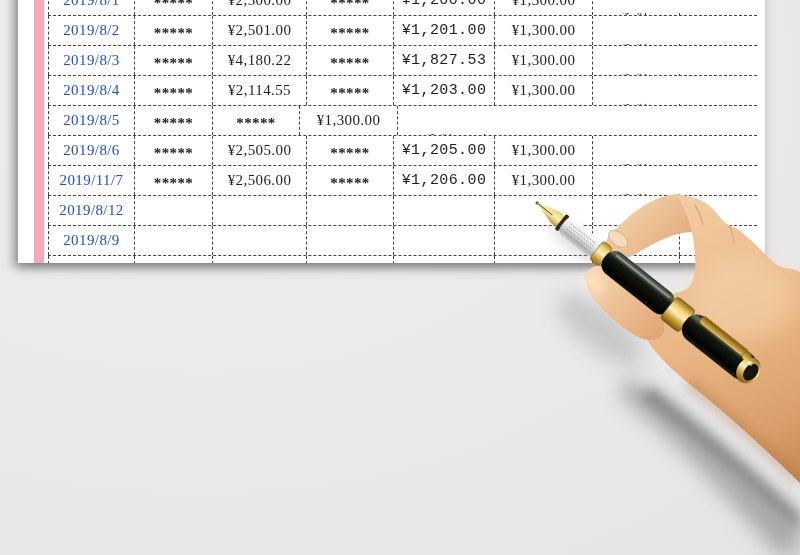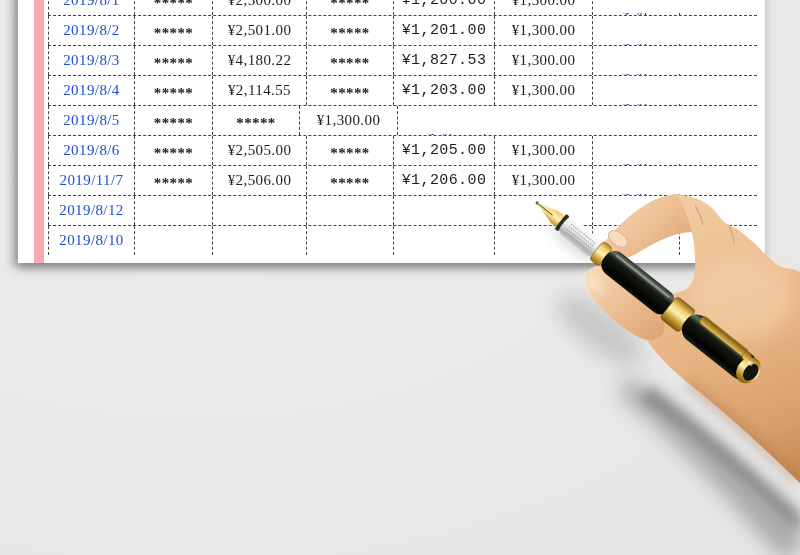--- a/index.html
+++ b/index.html
@@ -119,20 +119,30 @@
           <div class="cell c0 date">2019/8/12</div>
           <div class="cell c1"></div>
           <div class="cell c2"></div>
           <div class="cell c3"></div>
           <div class="cell c4"></div>
           <div class="cell c5"></div>
           <div class="cell c6"></div>
           <div class="cell c7"></div>
         </div>
         <div class="row">
+          <div class="cell c0 date">2019/8/9</div>
+          <div class="cell c1"></div>
+          <div class="cell c2"></div>
+          <div class="cell c3"></div>
+          <div class="cell c4"></div>
+          <div class="cell c5"></div>
+          <div class="cell c6"></div>
+          <div class="cell c7"></div>
+        </div>
+        <div class="row">
           <div class="cell c0 date">2019/8/10</div>
           <div class="cell c1"></div>
           <div class="cell c2"></div>
           <div class="cell c3"></div>
           <div class="cell c4"></div>
           <div class="cell c5"></div>
           <div class="cell c6"></div>
           <div class="cell c7"></div>
         </div>
       </div>

